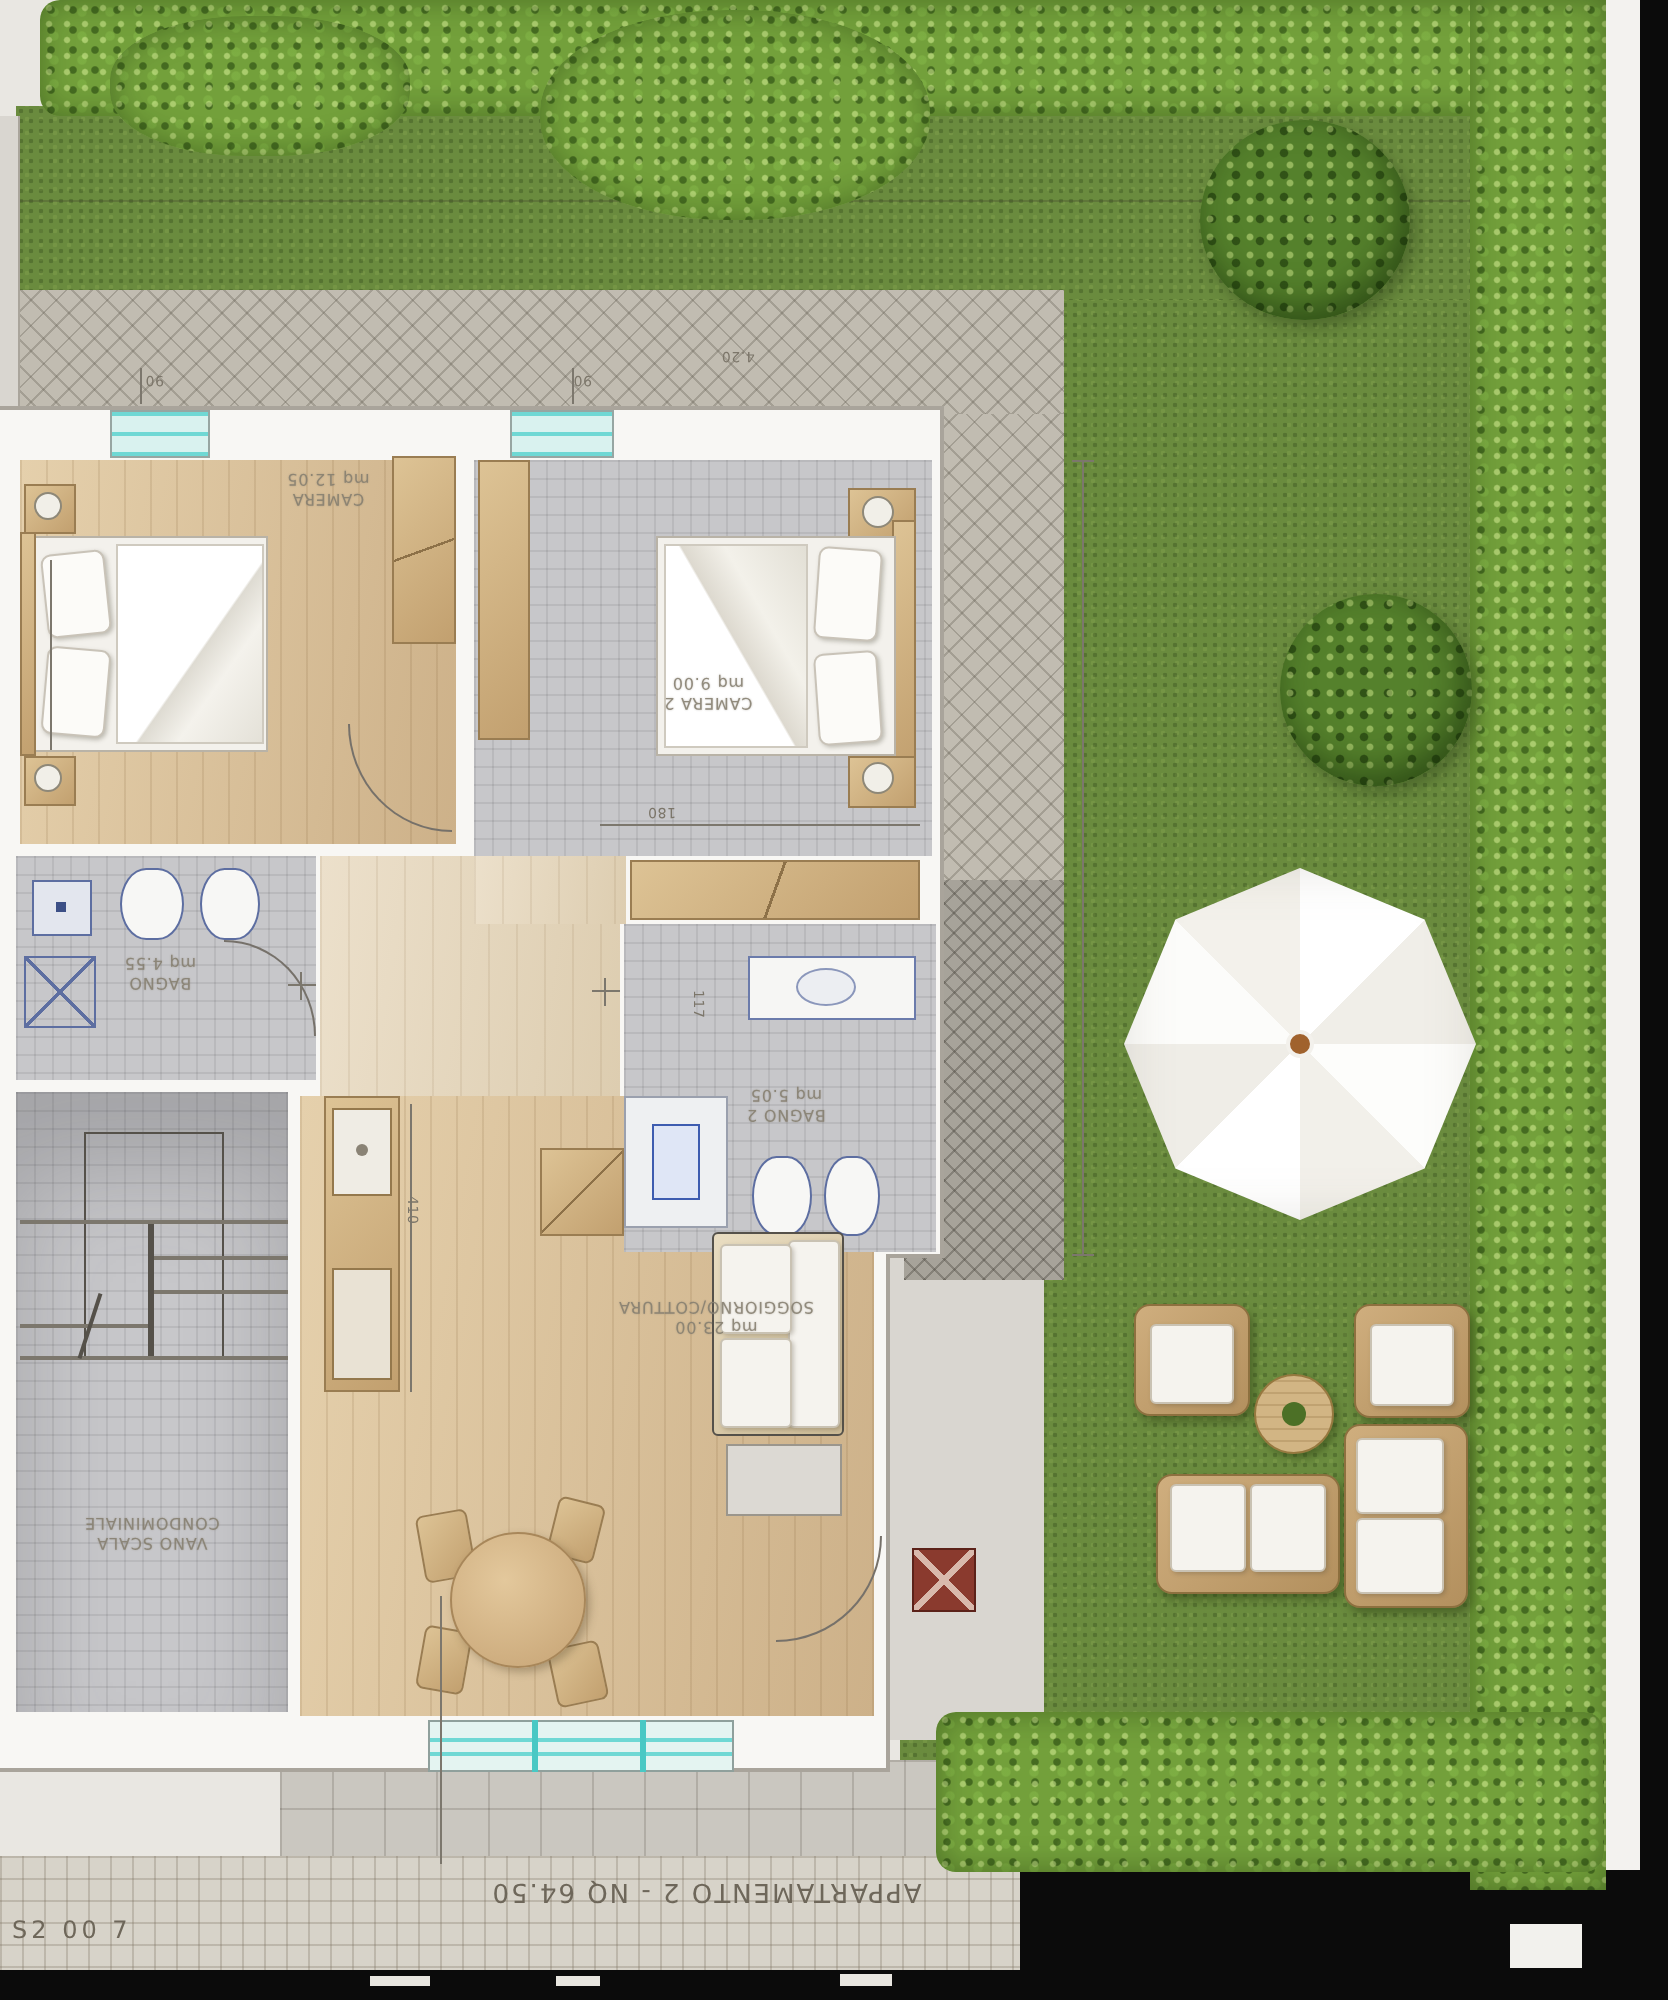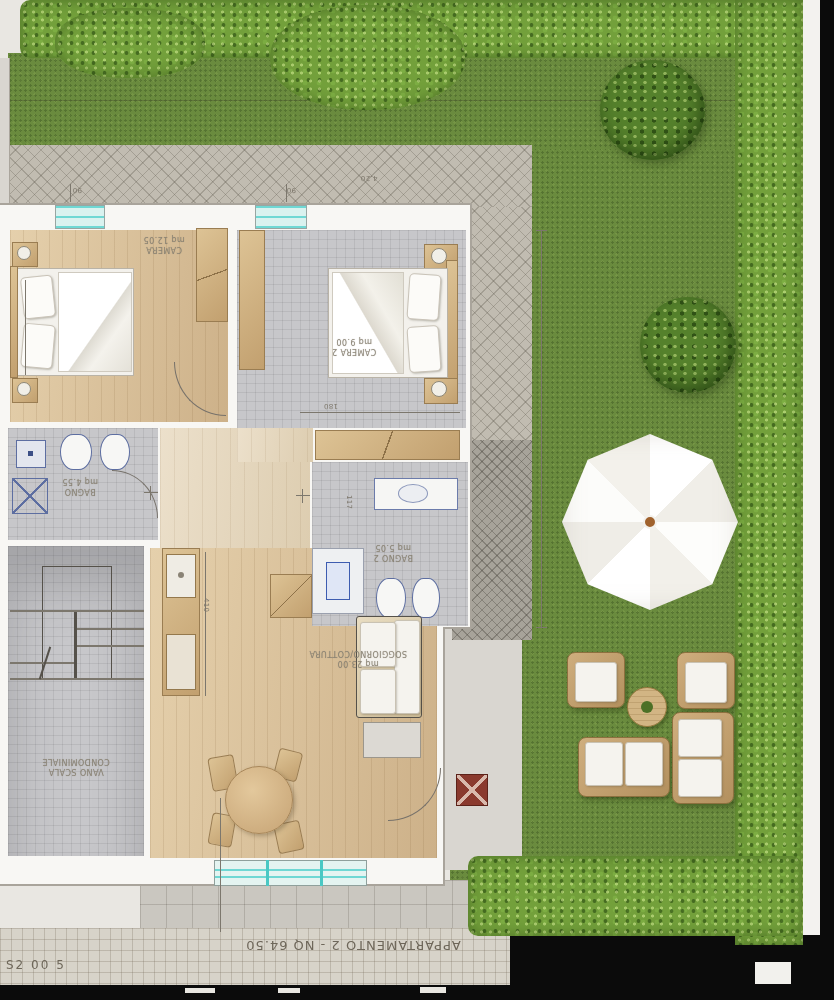--- a/index.html
+++ b/index.html
@@ -255,15 +255,15 @@
   </div>
 
   <div class="dimtxt" style="left:346px;top:174px;width:46px;text-align:center;">4.20</div>
   <div class="dimtxt" style="left:62px;top:186px;width:20px;">90</div>
   <div class="dimtxt" style="left:276px;top:186px;width:20px;">90</div>
   <div class="dimtxt" style="left:312px;top:402px;width:26px;">180</div>
   <div class="dimtxt" style="left:192px;top:608px;width:28px;transform:rotate(90deg);">410</div>
   <div class="dimtxt" style="left:336px;top:504px;width:26px;transform:rotate(90deg);">117</div>
 
   <div style="left:222px;top:938px;width:262px;font-size:13px;color:#6e675a;letter-spacing:1px;transform:rotate(180deg);text-align:center;">APPARTAMENTO 2 - NQ 64.50</div>
-  <div style="left:6px;top:958px;width:100px;font-size:12px;color:#6e675a;letter-spacing:2px;">S2 00 5</div>
+  <div style="left:6px;top:958px;width:100px;font-size:12px;color:#6e675a;letter-spacing:2px;">S2 00 7</div>
 
 </div>
 
 </body></html>

